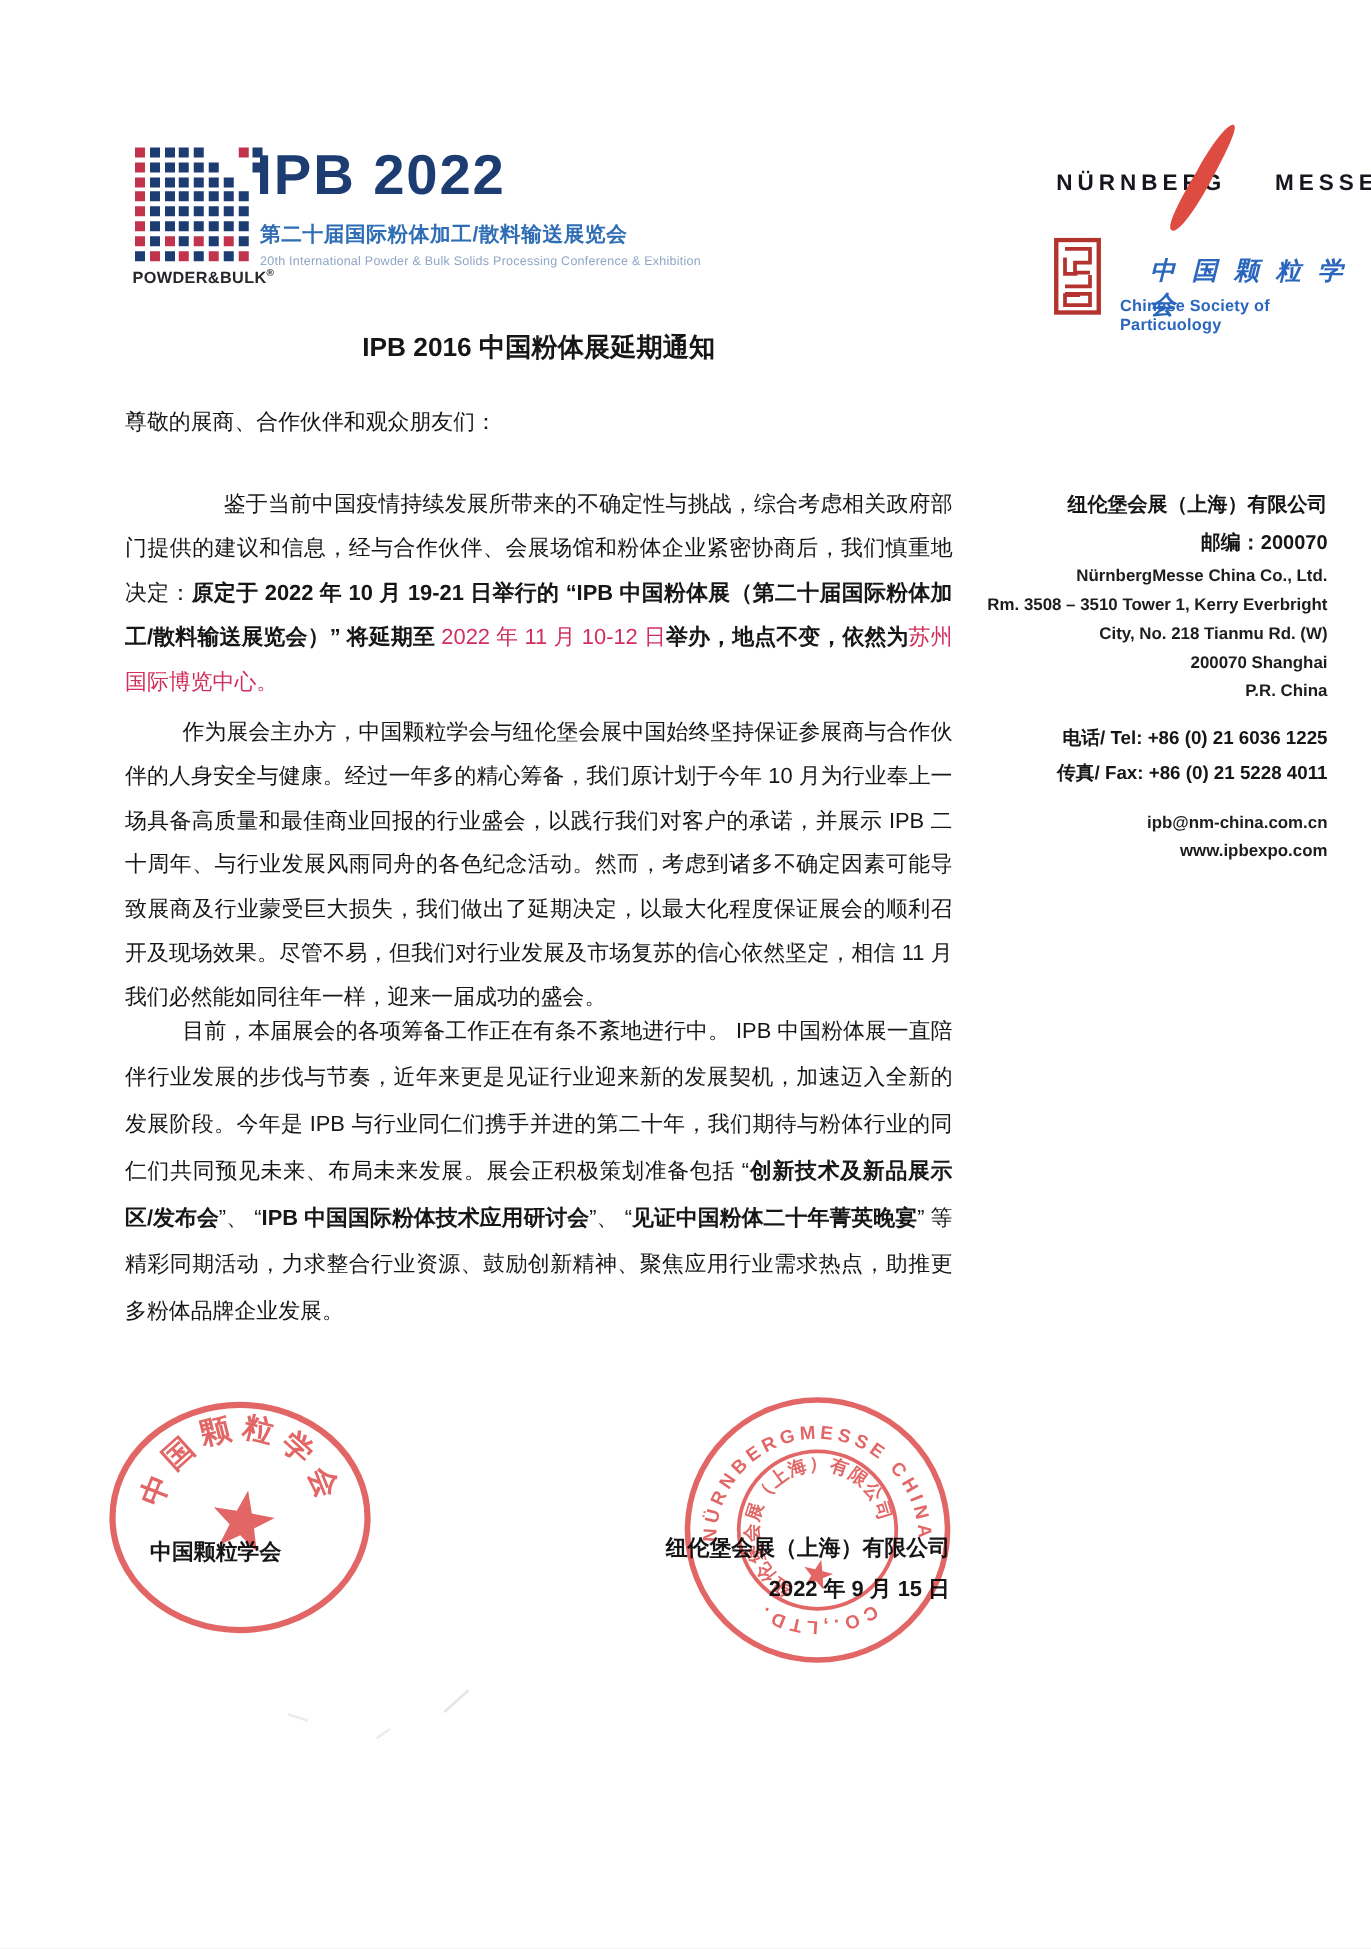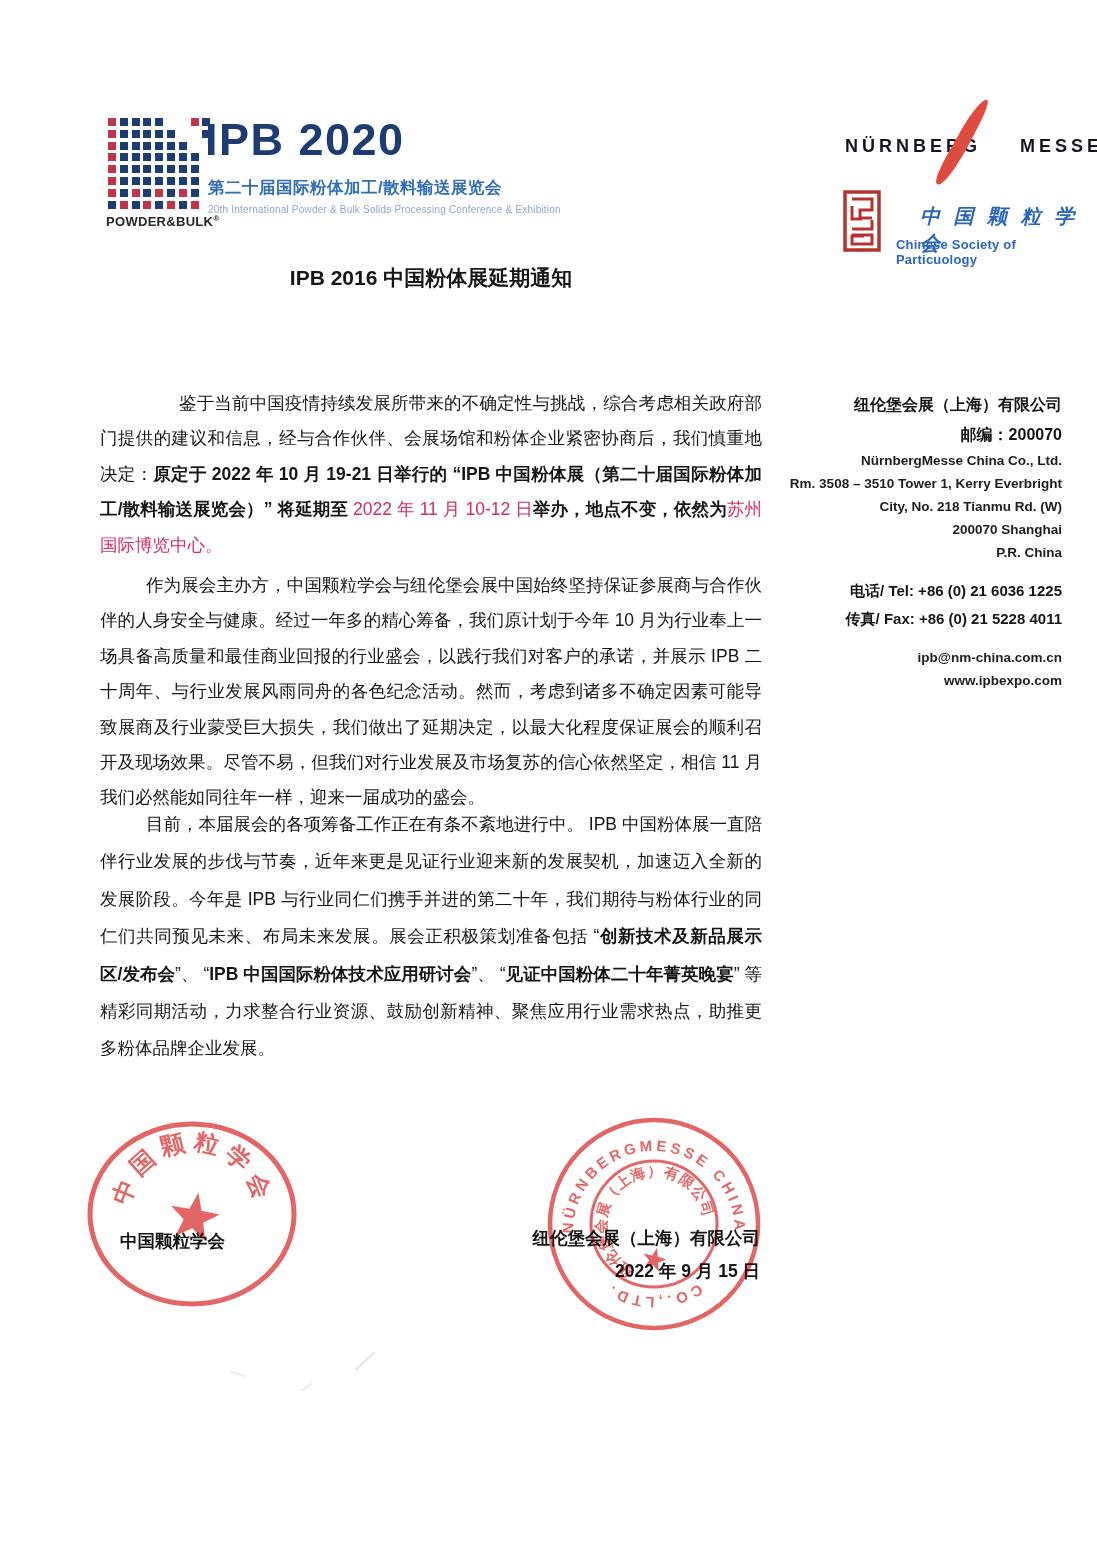--- a/index.html
+++ b/index.html
@@ -145,38 +145,39 @@
       <div class="cell" style="background: var(--logo-red);"></div>
       <div class="cell" style="background: var(--logo-navy);"></div>
       <div class="cell" style="background: var(--logo-red);"></div>
       <div class="cell" style="background: var(--logo-navy);"></div>
       <div class="cell" style="background: var(--logo-red);"></div>
       <div class="cell"></div>
     </div>
   <div class="brand">
     <span>POWDER&amp;BULK</span><sup>®</sup>
   </div>
-  <div class="ipb-title">IPB 2020</div>
+  <div class="ipb-title">IPB 2022</div>
   <div class="ipb-sub-cn">第二十届国际粉体加工/散料输送展览会</div>
   <div class="ipb-sub-en">20th International Powder &amp; Bulk Solids Processing Conference &amp; Exhibition</div>
 
   <div class="nm-word nm-left">NÜRNBERG</div>
   <div class="nm-word nm-right">MESSE</div>
   <svg class="nm-slash" width="64" height="100" viewBox="0 0 64 100">
     <path d="M59 6 C63 8,52 30,40 52 C26 78,13 94,9 90 C5 86,17 64,30 42 C42 20,55 4,59 6 Z" fill="var(--nm-slash)"></path>
   </svg>
 
   <svg class="csp-seal" width="38" height="62" viewBox="0 0 38 62">
     <rect x="2" y="2" width="34" height="58" fill="none" stroke="var(--seal-red)" stroke-width="3.5"></rect>
     <path d="M9 9 h20 v11 h-12 v8 h12 M9 16 v13 h10 M29 30 v9 h-20 M9 45 h20 v9 h-20 v-8 h12" fill="none" stroke="var(--seal-red)" stroke-width="3"></path>
   </svg>
   <div class="csp-cn">中 国 颗 粒 学 会</div>
   <div class="csp-en">Chinese Society of Particuology</div>
 
   <div class="letter-title">IPB 2016 中国粉体展延期通知</div>
+  <div class="salutation">尊敬的展商、合作伙伴和观众朋友们：</div>
 
   <div class="para para1"><span class="seg-normal">鉴于当前中国疫情持续发展所带来的不确定性与挑战，综合考虑相关政府部门提供的建议和信息，经与合作伙伴、会展场馆和粉体企业紧密协商后，我们慎重地决定：</span><span class="seg-bold">原定于 2022 年 10 月 19-21 日举行的 “IPB 中国粉体展（第二十届国际粉体加工/散料输送展览会）” 将延期至 </span><span class="seg-red">2022 年 11 月 10-12 日</span><span class="seg-bold">举办，地点不变，依然为</span><span class="seg-red">苏州国际博览中心。</span></div>
   <div class="para para2"><span class="seg-normal">作为展会主办方，中国颗粒学会与纽伦堡会展中国始终坚持保证参展商与合作伙伴的人身安全与健康。经过一年多的精心筹备，我们原计划于今年 10 月为行业奉上一场具备高质量和最佳商业回报的行业盛会，以践行我们对客户的承诺，并展示 IPB 二十周年、与行业发展风雨同舟的各色纪念活动。然而，考虑到诸多不确定因素可能导致展商及行业蒙受巨大损失，我们做出了延期决定，以最大化程度保证展会的顺利召开及现场效果。尽管不易，但我们对行业发展及市场复苏的信心依然坚定，相信 11 月我们必然能如同往年一样，迎来一届成功的盛会。</span></div>
   <div class="para para3"><span class="seg-normal">目前，本届展会的各项筹备工作正在有条不紊地进行中。 IPB 中国粉体展一直陪伴行业发展的步伐与节奏，近年来更是见证行业迎来新的发展契机，加速迈入全新的发展阶段。今年是 IPB 与行业同仁们携手并进的第二十年，我们期待与粉体行业的同仁们共同预见未来、布局未来发展。展会正积极策划准备包括 “</span><span class="seg-bold">创新技术及新品展示区/发布会</span><span class="seg-normal">”、 “</span><span class="seg-bold">IPB 中国国际粉体技术应用研讨会</span><span class="seg-normal">”、 “</span><span class="seg-bold">见证中国粉体二十年菁英晚宴</span><span class="seg-normal">” 等精彩同期活动，力求整合行业资源、鼓励创新精神、聚焦应用行业需求热点，助推更多粉体品牌企业发展。</span></div>
 
   <div class="sidebar">
       <div class="sb-cn">纽伦堡会展（上海）有限公司</div>
       <div class="sb-cn">邮编：200070</div>
       <div class="sb-en">NürnbergMesse China Co., Ltd.</div>
       <div class="sb-en">Rm. 3508 – 3510 Tower 1, Kerry Everbright</div>

